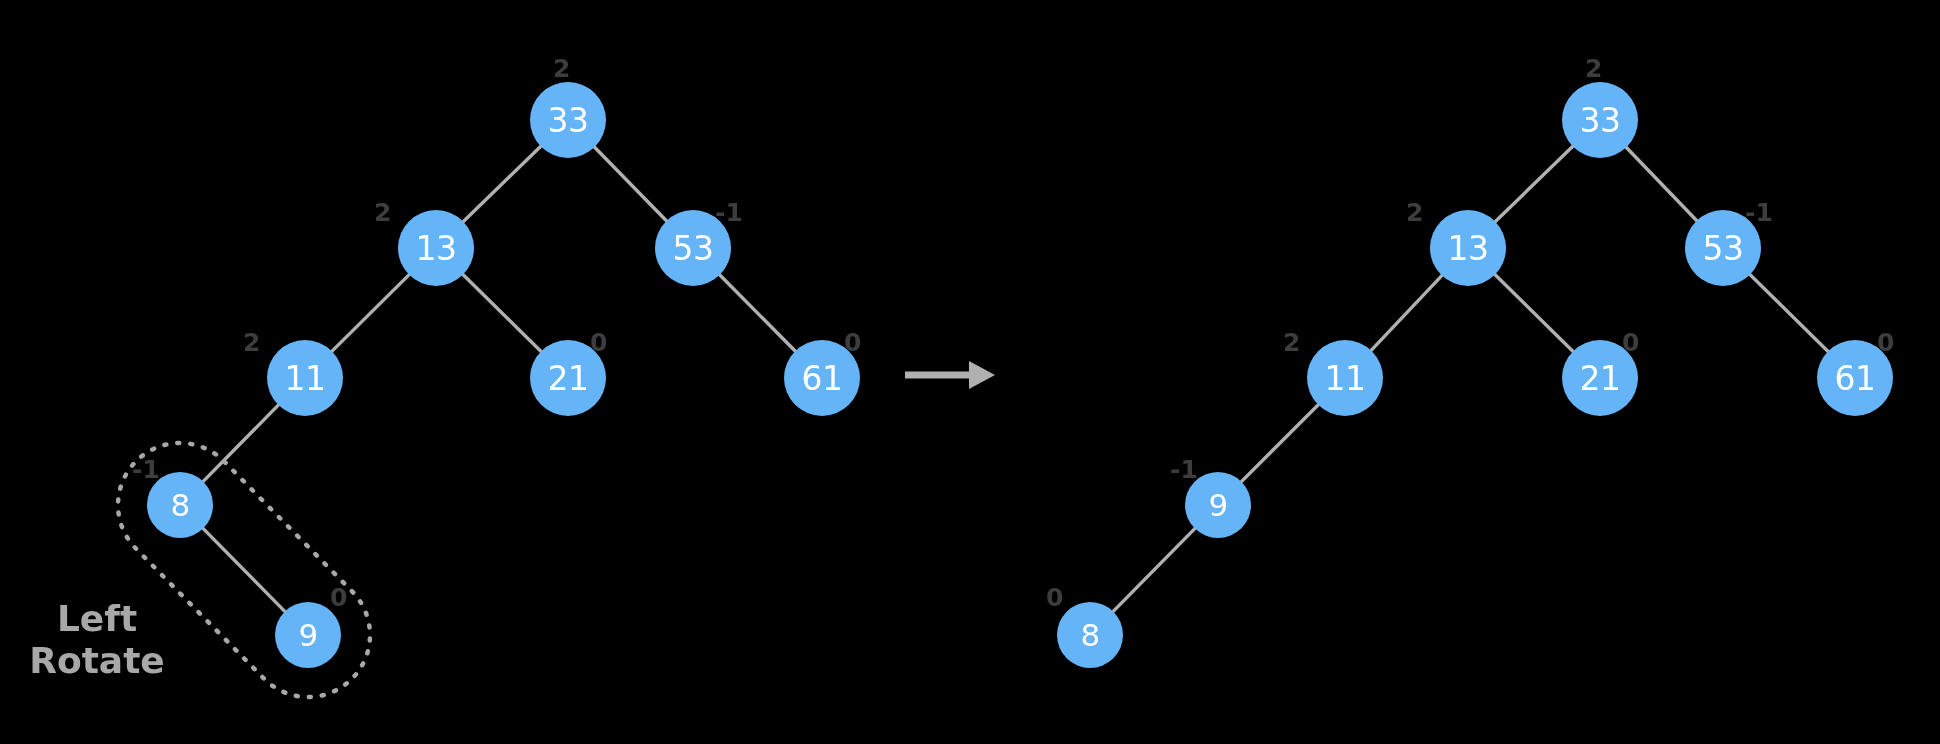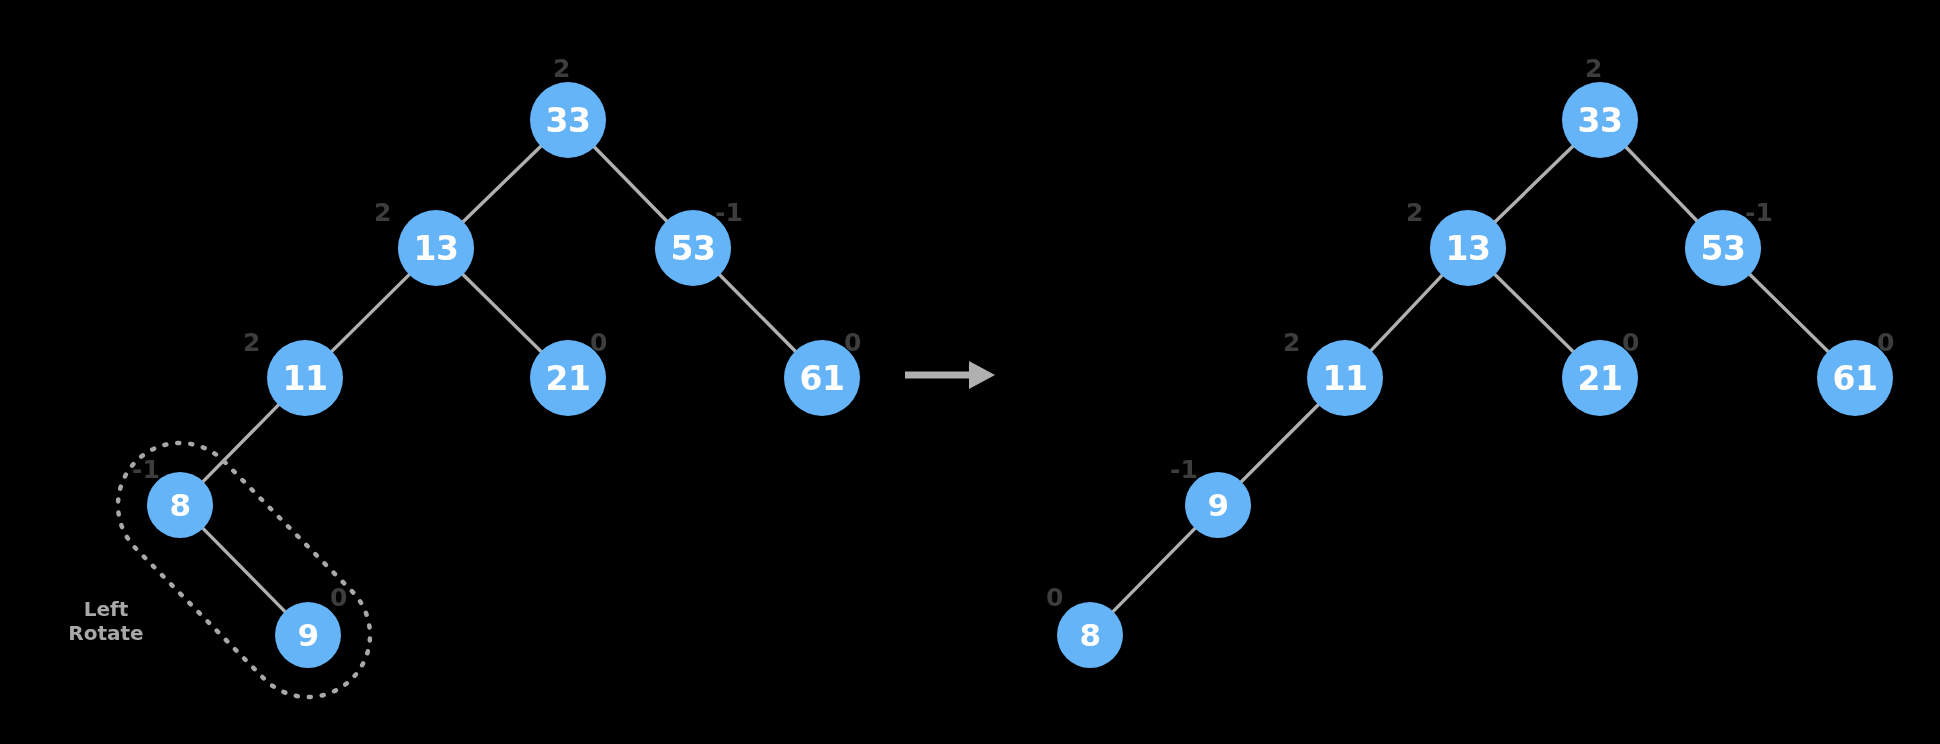--- a/index.html
+++ b/index.html
@@ -29,21 +29,21 @@
     pointer-events: none;
   }
   .node {
     position: absolute;
     border-radius: 50%;
     background: #65b4f8;
     color: #ffffff;
     display: flex;
     align-items: center;
     justify-content: center;
-    font-weight: bold;
+    font-weight: normal;
     font-family: "DejaVu Sans", "Liberation Sans", sans-serif;
     letter-spacing: -0.5px;
     box-sizing: border-box;
     z-index: 3;
   }
   .bf {
     position: absolute;
     color: #3d3d3d;
     font-weight: bold;
     font-family: "DejaVu Sans", "Liberation Sans", sans-serif;
@@ -115,16 +115,16 @@
       <div class="node" style="left: 1562px; top: 340px; width: 76px; height: 76px; background: rgb(101, 180, 248); color: rgb(255, 255, 255); font-size: 33px;">21</div>
       <div class="bf" style="left: 1622px; top: 328px; font-size: 25px; color: rgb(61, 61, 61);">0</div>
       <div class="node" style="left: 1817px; top: 340px; width: 76px; height: 76px; background: rgb(101, 180, 248); color: rgb(255, 255, 255); font-size: 33px;">61</div>
       <div class="bf" style="left: 1877px; top: 328px; font-size: 25px; color: rgb(61, 61, 61);">0</div>
       <div class="node" style="left: 1185px; top: 472px; width: 66px; height: 66px; background: rgb(101, 180, 248); color: rgb(255, 255, 255); font-size: 31px;">9</div>
       <div class="bf" style="left: 1170px; top: 455px; font-size: 25px; color: rgb(61, 61, 61);">-1</div>
       <div class="node" style="left: 1057px; top: 602px; width: 66px; height: 66px; background: rgb(101, 180, 248); color: rgb(255, 255, 255); font-size: 31px;">8</div>
       <div class="bf" style="left: 1046px; top: 583px; font-size: 25px; color: rgb(61, 61, 61);">0</div>
     </div>
 
-  <div class="rot-label" id="rot-label" style="left: 31px; top: 598px; width: 150px; font-size: 20px; color: rgb(168, 168, 168);">Left
+  <div class="rot-label" id="rot-label" style="left: 22px; top: 598px; width: 150px; font-size: 36px; color: rgb(168, 168, 168);">Left
 Rotate</div>
 
 </div>
 
 </body></html>

